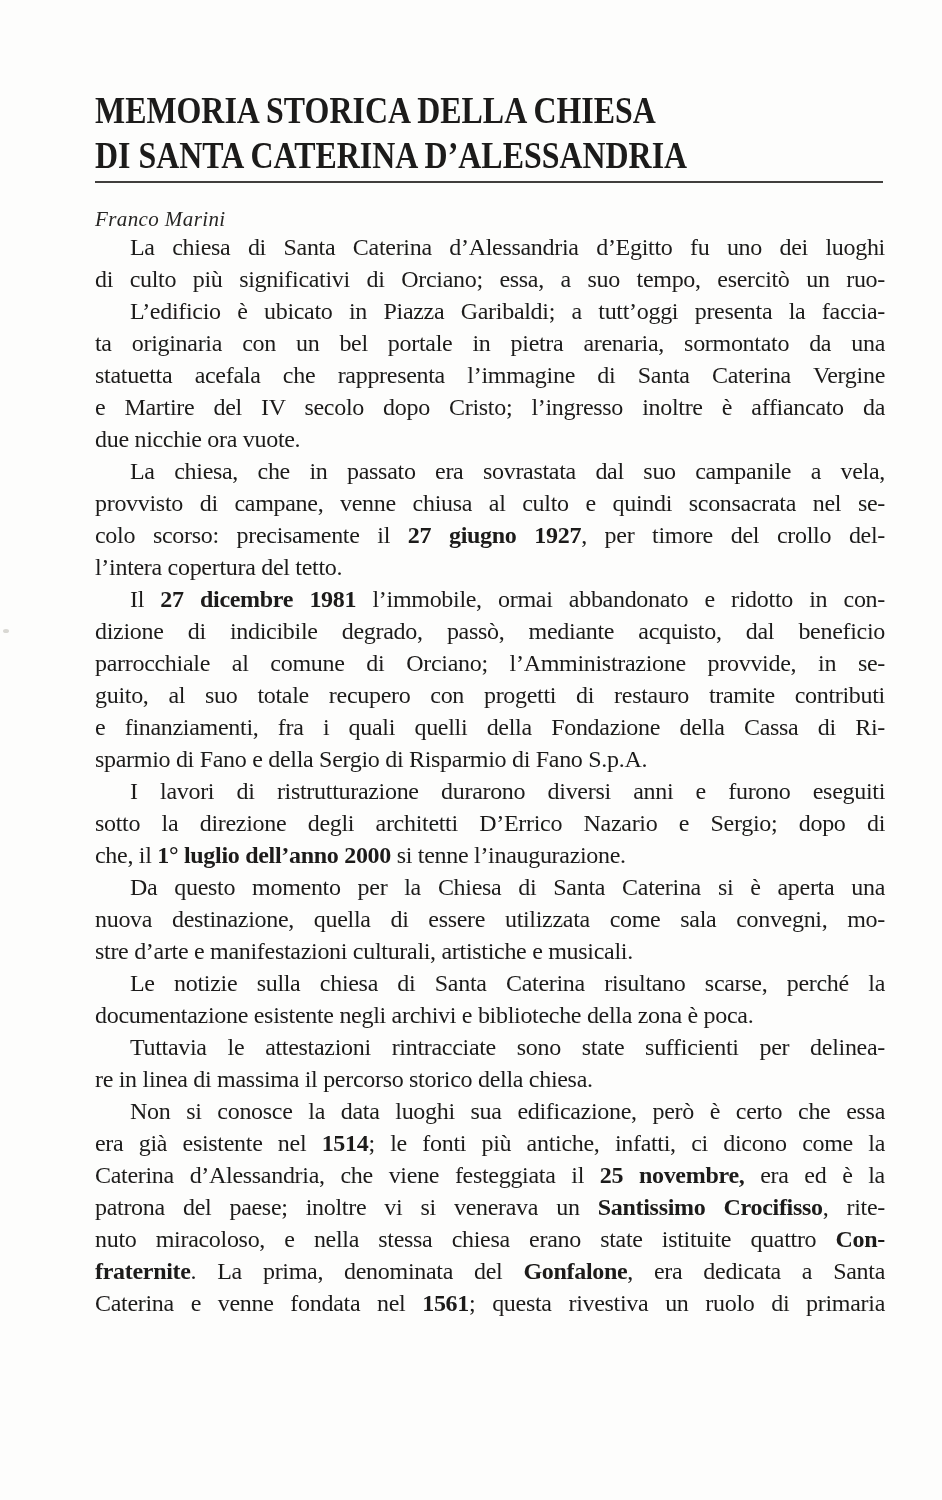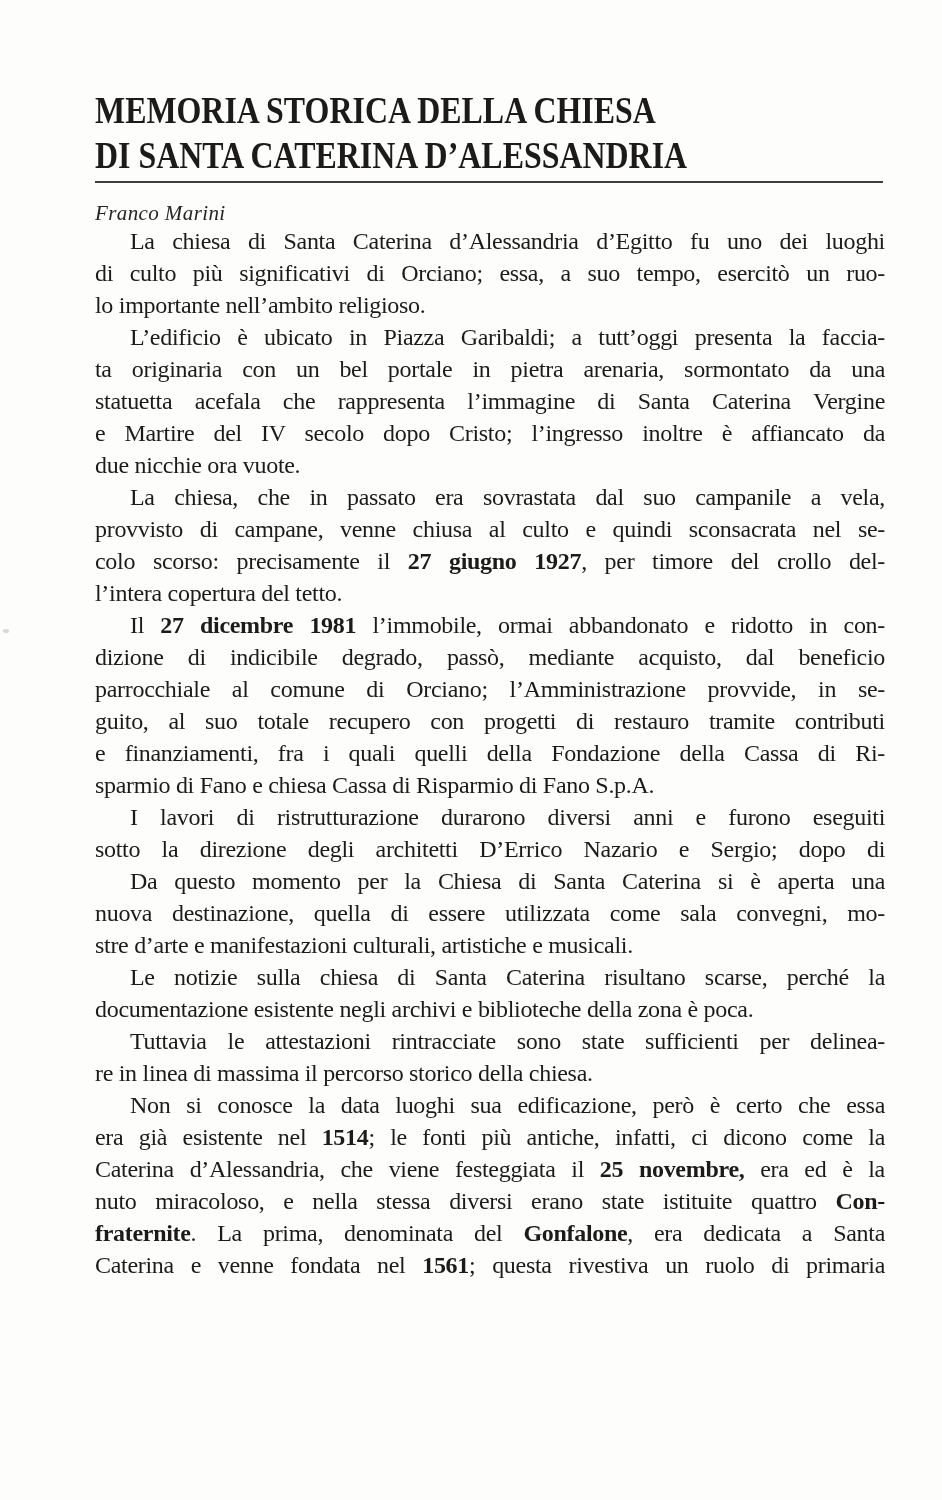--- a/index.html
+++ b/index.html
@@ -29,21 +29,21 @@
     transform: scaleX(0.84);
     transform-origin: 0 50%;
   }
   .rule {
     margin-top: 3px;
     width: 788px;
     height: 0;
     border-top: 2px solid #413f3d;
   }
   .author {
-    margin-top: 18px;
+    margin-top: 24px;
     font-style: italic;
     font-size: 21px;
     line-height: 24px;
     letter-spacing: 0.4px;
     color: #262523;
   }
   
   .body {
     width: 790px;
     font-size: 24px;
@@ -78,64 +78,65 @@
       <span class="tline">DI SANTA CATERINA D’ALESSANDRIA</span>
     </h1>
     <div class="rule"></div>
     <div class="author">Franco Marini</div>
   </header>
 
   <main class="body">
       <div class="para">
         <div class="line first"><span>La chiesa di Santa Caterina d’Alessandria d’Egitto fu uno dei luoghi</span></div>
         <div class="line"><span>di culto più significativi di Orciano; essa, a suo tempo, esercitò un ruo-</span></div>
-        <div class="line last"><span>lo importante nell’ambito religioso.</span></div>
       </div>
       <div class="para">
         <div class="line first"><span>L’edificio è ubicato in Piazza Garibaldi; a tutt’oggi presenta la faccia-</span></div>
         <div class="line"><span>ta originaria con un bel portale in pietra arenaria, sormontato da una</span></div>
         <div class="line"><span>statuetta acefala che rappresenta l’immagine di Santa Caterina Vergine</span></div>
         <div class="line"><span>e Martire del IV secolo dopo Cristo; l’ingresso inoltre è affiancato da</span></div>
         <div class="line last"><span>due nicchie ora vuote.</span></div>
       </div>
       <div class="para">
         <div class="line first"><span>La chiesa, che in passato era sovrastata dal suo campanile a vela,</span></div>
         <div class="line"><span>provvisto di campane, venne chiusa al culto e quindi sconsacrata nel se-</span></div>
         <div class="line"><span>colo scorso: precisamente il </span><span class="b">27 giugno 1927</span><span>, per timore del crollo del-</span></div>
         <div class="line last"><span>l’intera copertura del tetto.</span></div>
       </div>
       <div class="para">
         <div class="line first"><span>Il </span><span class="b">27 dicembre 1981</span><span> l’immobile, ormai abbandonato e ridotto in con-</span></div>
         <div class="line"><span>dizione di indicibile degrado, passò, mediante acquisto, dal beneficio</span></div>
         <div class="line"><span>parrocchiale al comune di Orciano; l’Amministrazione provvide, in se-</span></div>
         <div class="line"><span>guito, al suo totale recupero con progetti di restauro tramite contributi</span></div>
         <div class="line"><span>e finanziamenti, fra i quali quelli della Fondazione della Cassa di Ri-</span></div>
-        <div class="line last"><span>sparmio di Fano e chiesa Cassa di Risparmio di Fano S.p.A.</span></div>
+        <div class="line last"><span>sparmio di Fano e della Sergio di Risparmio di Fano S.p.A.</span></div>
       </div>
       <div class="para">
         <div class="line first"><span>I lavori di ristrutturazione durarono diversi anni e furono eseguiti</span></div>
         <div class="line"><span>sotto la direzione degli architetti D’Errico Nazario e Sergio; dopo di</span></div>
+        <div class="line last"><span>che, il </span><span class="b">1° luglio dell’anno 2000</span><span> si tenne l’inaugurazione.</span></div>
       </div>
       <div class="para">
         <div class="line first"><span>Da questo momento per la Chiesa di Santa Caterina si è aperta una</span></div>
         <div class="line"><span>nuova destinazione, quella di essere utilizzata come sala convegni, mo-</span></div>
         <div class="line last"><span>stre d’arte e manifestazioni culturali, artistiche e musicali.</span></div>
       </div>
       <div class="para">
         <div class="line first"><span>Le notizie sulla chiesa di Santa Caterina risultano scarse, perché la</span></div>
         <div class="line last"><span>documentazione esistente negli archivi e biblioteche della zona è poca.</span></div>
       </div>
       <div class="para">
         <div class="line first"><span>Tuttavia le attestazioni rintracciate sono state sufficienti per delinea-</span></div>
         <div class="line last"><span>re in linea di massima il percorso storico della chiesa.</span></div>
       </div>
       <div class="para">
         <div class="line first"><span>Non si conosce la data luoghi sua edificazione, però è certo che essa</span></div>
         <div class="line"><span>era già esistente nel </span><span class="b">1514</span><span>; le fonti più antiche, infatti, ci dicono come la</span></div>
         <div class="line"><span>Caterina d’Alessandria, che viene festeggiata il </span><span class="b">25 novembre,</span><span> era ed è la</span></div>
-        <div class="line"><span>nuto miracoloso, e nella stessa diversi erano state istituite quattro </span><span class="b">Con-</span></div>
+        <div class="line"><span>patrona del paese; inoltre vi si venerava un </span><span class="b">Santissimo Crocifisso</span><span>, rite-</span></div>
+        <div class="line"><span>nuto miracoloso, e nella stessa chiesa erano state istituite quattro </span><span class="b">Con-</span></div>
         <div class="line"><span class="b">fraternite</span><span>. La prima, denominata del </span><span class="b">Gonfalone</span><span>, era dedicata a Santa</span></div>
         <div class="line"><span>Caterina e venne fondata nel </span><span class="b">1561</span><span>; questa rivestiva un ruolo di primaria</span></div>
       </div>
     </main>
 
   <div class="speck"></div>
 </div>
 
 </body></html>

